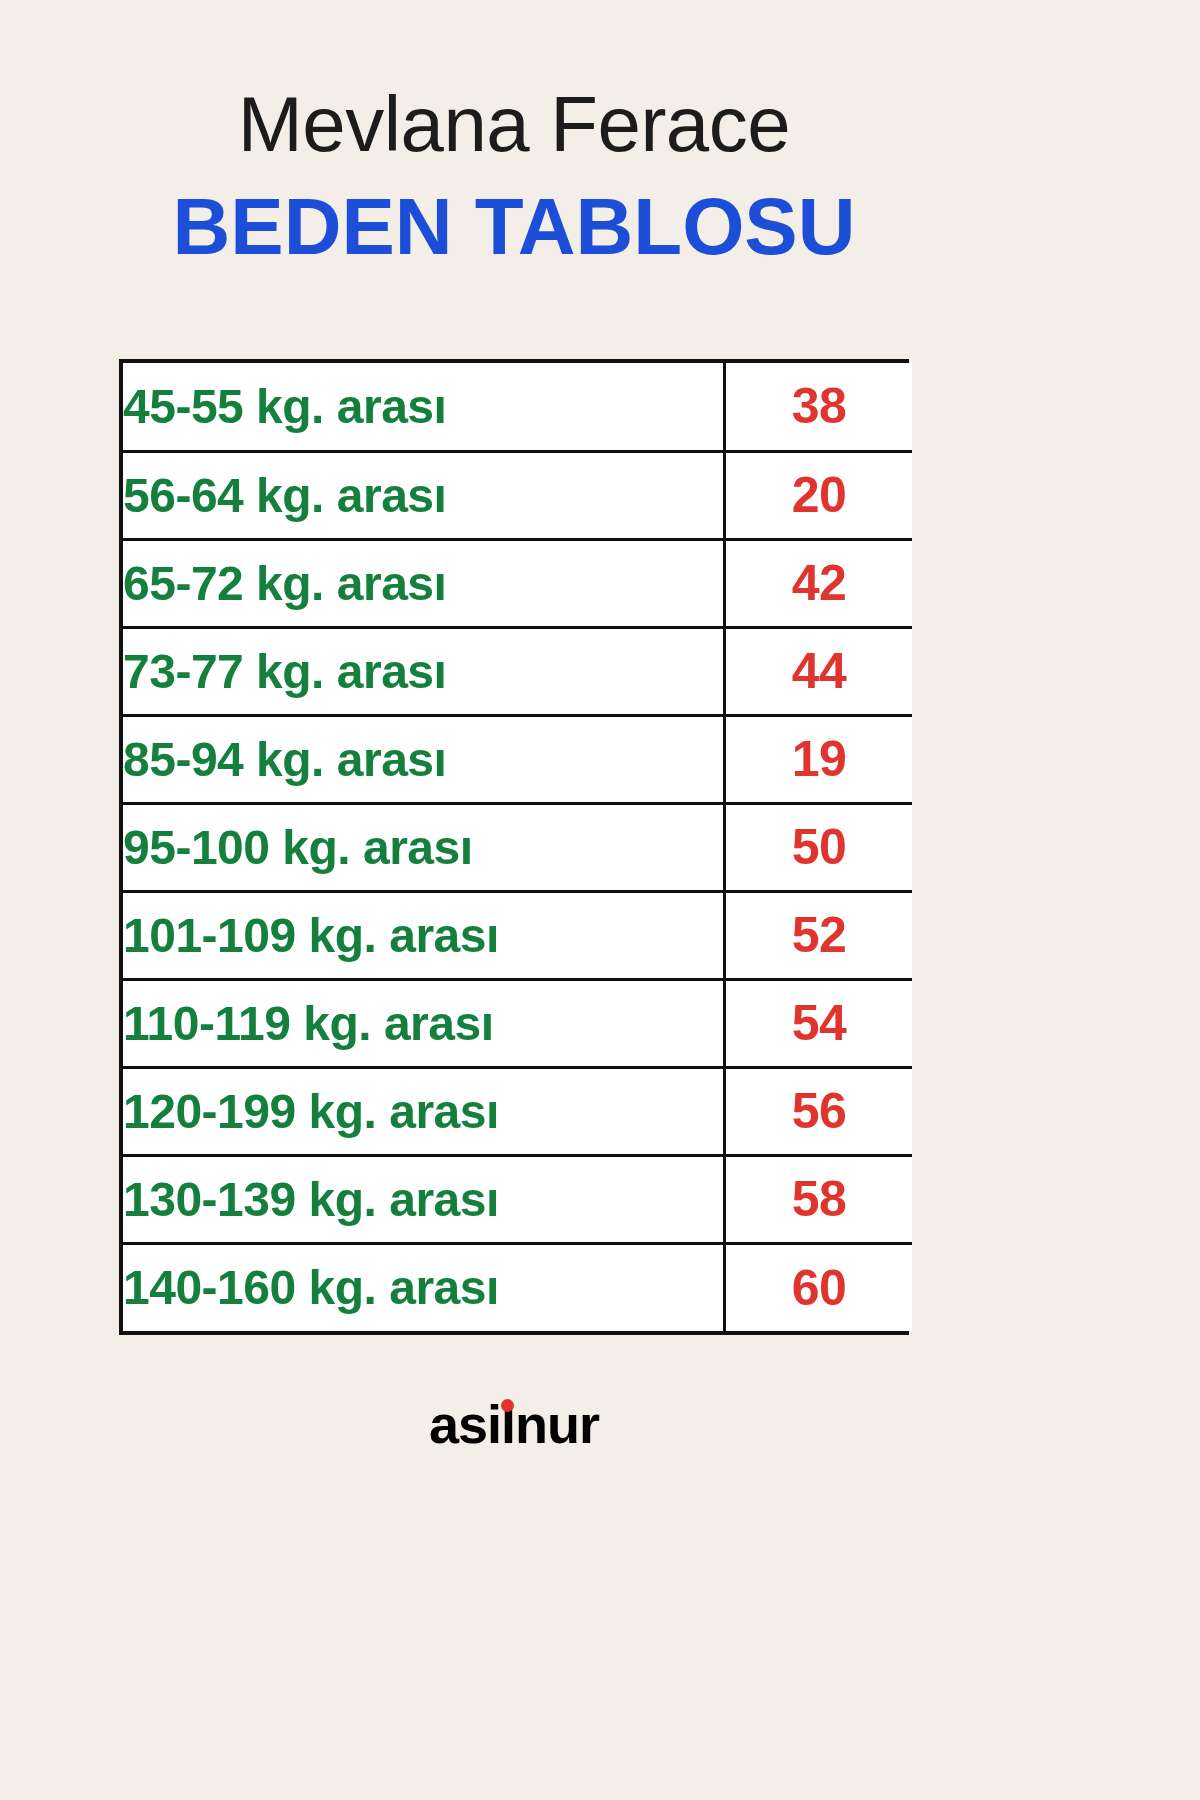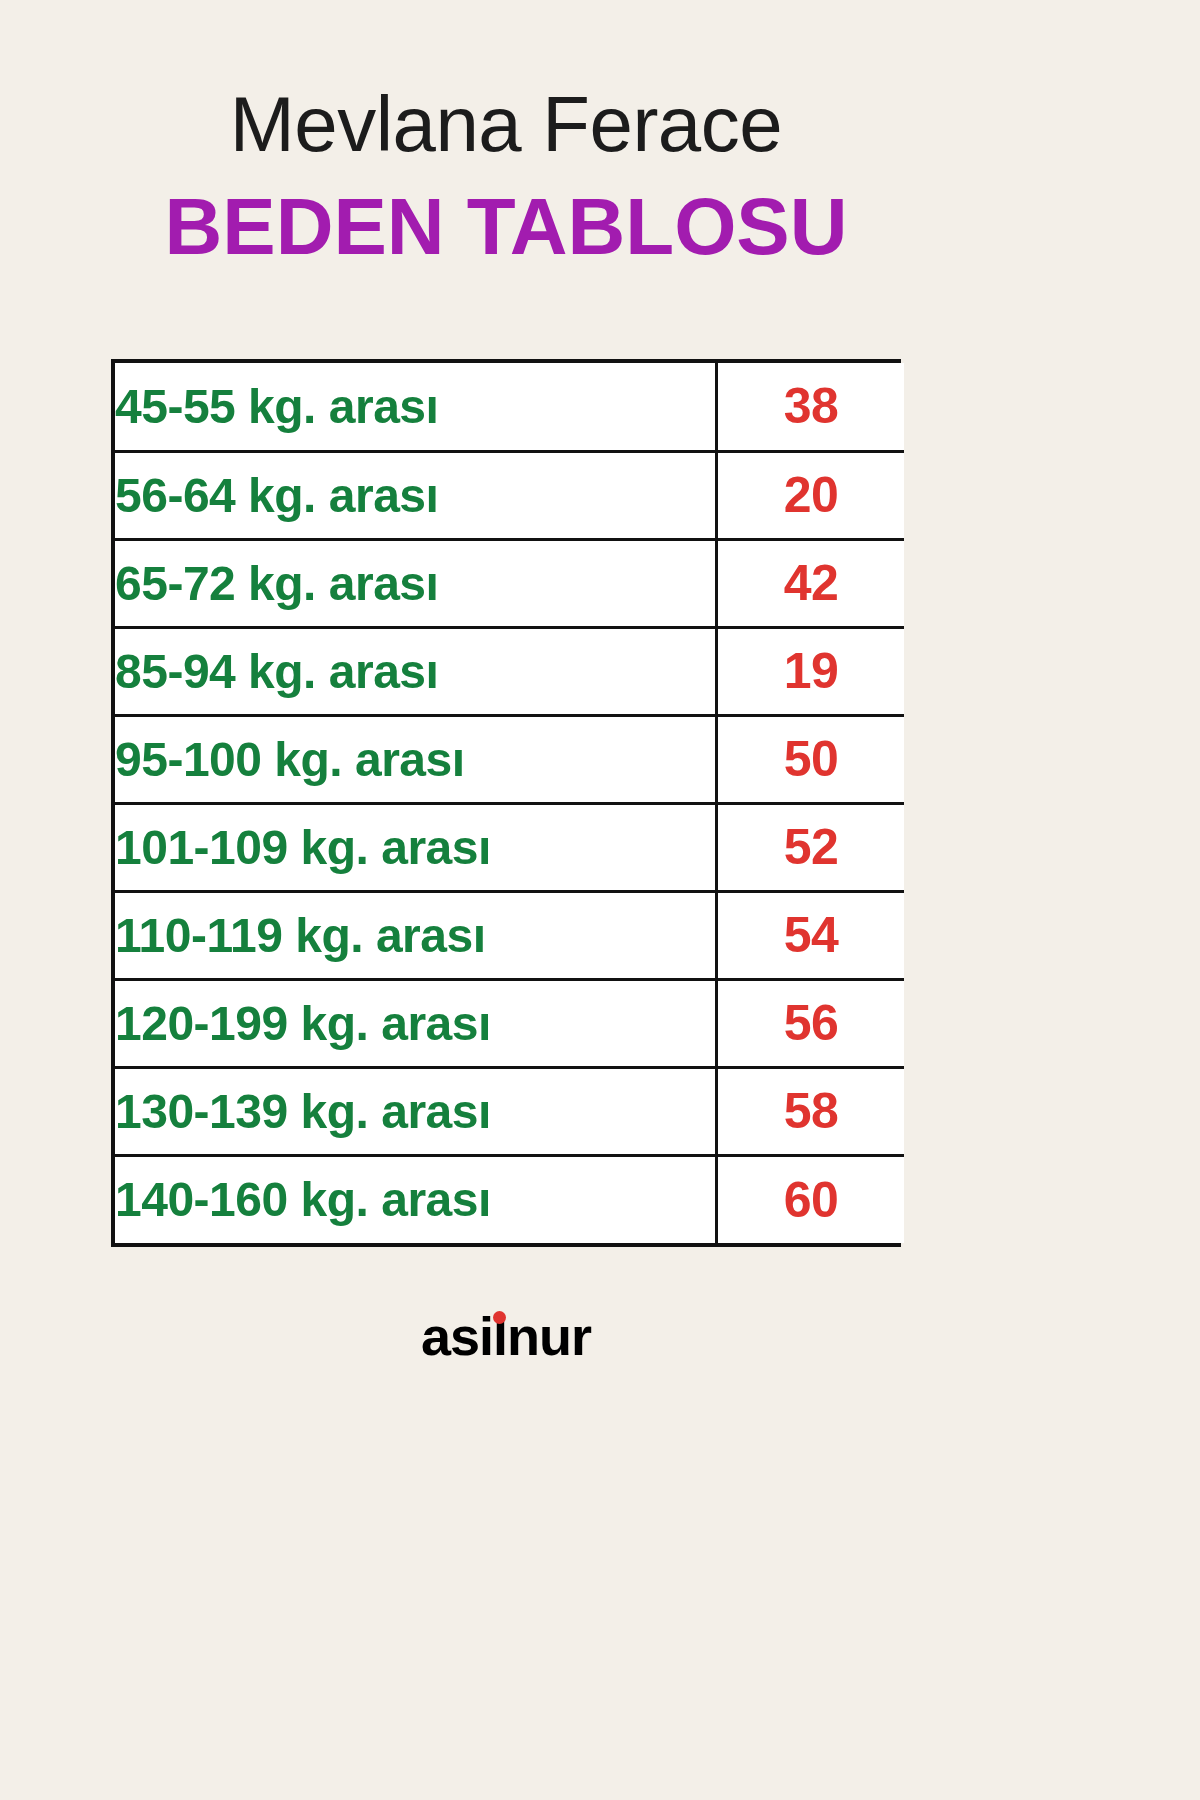--- a/index.html
+++ b/index.html
@@ -14,35 +14,36 @@
     overflow: hidden;
   }
   .page {
     position: relative;
     width: 1012px;
     height: 1800px;
     box-sizing: border-box;
     display: flex;
     flex-direction: column;
     align-items: center;
+    margin-left: 8px;
   }
   .title {
     margin-top: 85px;
     font-size: 78px;
     font-weight: 400;
     color: #1c1c1c;
     letter-spacing: -0.5px;
     line-height: 1.0;
     text-align: center;
   }
   .subtitle {
     margin-top: 24px;
     font-size: 80px;
     font-weight: 700;
-    color: #a21caf;
+    color: #1d4ed8;
     letter-spacing: 0px;
     line-height: 1.0;
   }
   .table-wrap {
     margin-top: 92px;
     width: 790px;
     border: 4px solid #111111;
     box-sizing: border-box;
     background: #ffffff;
   }
@@ -126,20 +127,24 @@
         </tr>
         <tr>
           <td class="range">56-64 kg. arası</td>
           <td class="size">20</td>
         </tr>
         <tr>
           <td class="range">65-72 kg. arası</td>
           <td class="size">42</td>
         </tr>
         <tr>
+          <td class="range">73-77 kg. arası</td>
+          <td class="size">44</td>
+        </tr>
+        <tr>
           <td class="range">85-94 kg. arası</td>
           <td class="size">19</td>
         </tr>
         <tr>
           <td class="range">95-100 kg. arası</td>
           <td class="size">50</td>
         </tr>
         <tr>
           <td class="range">101-109 kg. arası</td>
           <td class="size">52</td>

